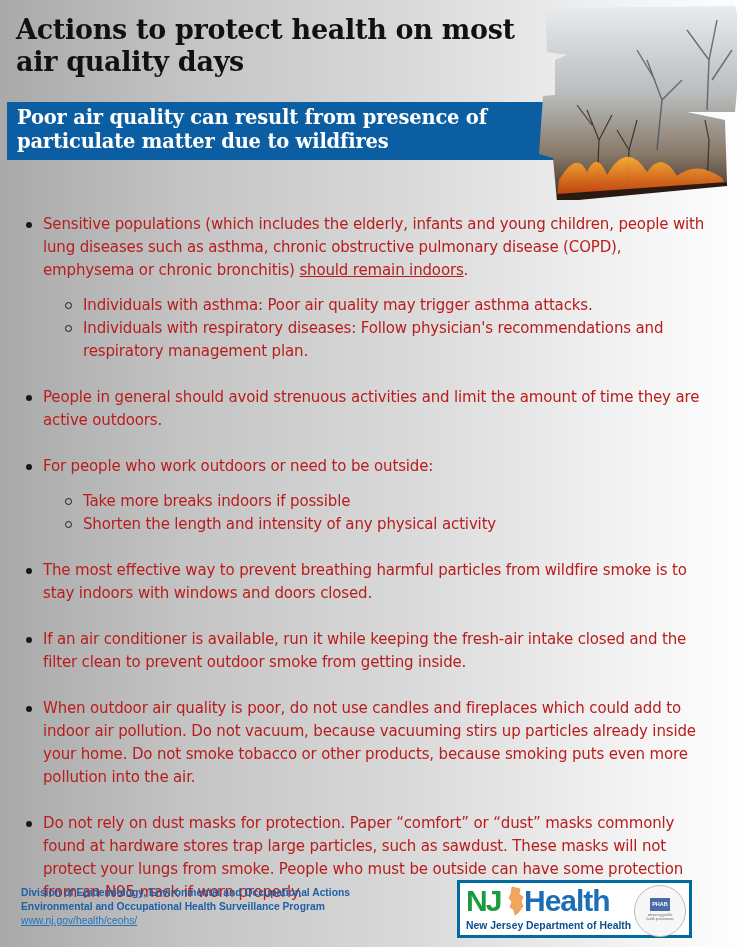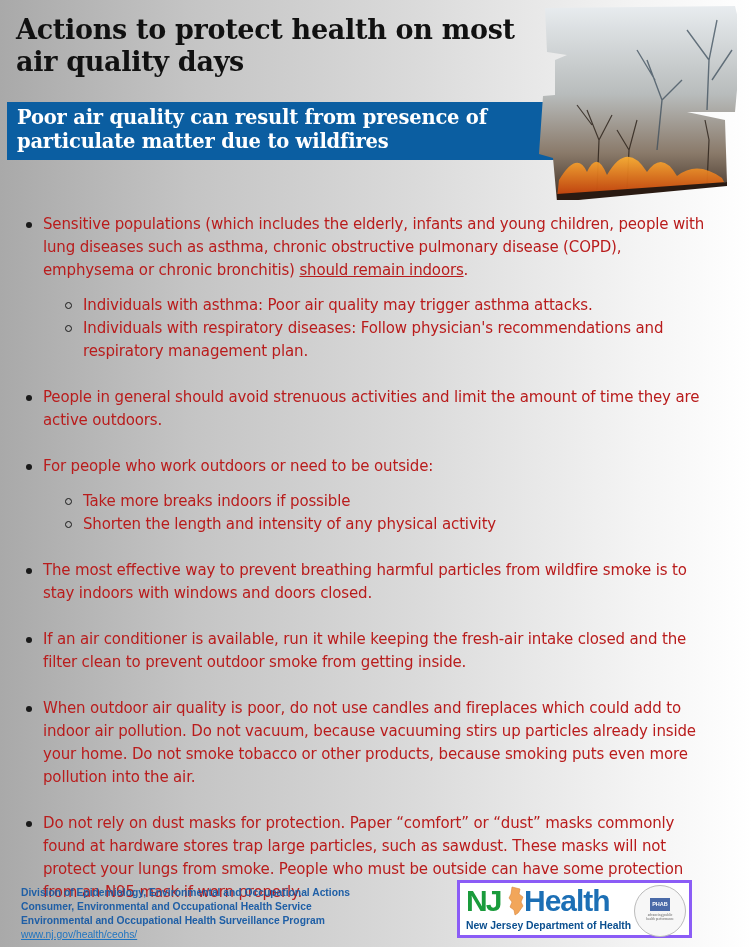--- a/index.html
+++ b/index.html
@@ -47,21 +47,21 @@
   .underline { text-decoration: underline; }
   .footer-text {
     position: absolute; left: 21px; top: 886px; width: 420px;
     font-family: "Liberation Sans", sans-serif; font-size: 10.3px;
     line-height: 14px; color: #1f5fa6; font-weight: bold;
   }
   .footer-text div { white-space: nowrap; }
   .footer-link { text-decoration: underline; color: #1f74c0; font-weight: normal; }
   .logo {
     position: absolute; left: 457px; top: 880px; width: 235px; height: 58px;
-    background: #fff; border: 3px solid #8b5cf6; box-sizing: border-box;
+    background: #fff; border: 3px solid #0369a1; box-sizing: border-box;
   }
   .logo-nj {
     position: absolute; left: 6px; top: 2px;
     font-family: "Liberation Sans", sans-serif; font-weight: bold;
     font-size: 30px; line-height: 32px; color: #1a9b3c; letter-spacing: -2px;
   }
   .logo-state {
     position: absolute; left: 46px; top: 3px; width: 20px; height: 30px;
   }
   .logo-health {
@@ -177,21 +177,20 @@
   </div>
 
   <div class="bullet-item">
     <span class="dot"></span>
     <span>Do not rely on dust masks for protection. Paper “comfort” or “dust” masks commonly found at hardware stores trap large particles, such as sawdust. These masks will not protect your lungs from smoke. People who must be outside can have some protection from an N95 mask if worn properly.</span>
   </div>
 </div>
 
 <div class="footer-text">
   <div>Division of Epidemiology, Environmental and Occupational Actions</div>
-  <div>Consumer, Environmental and Occupational Health Service</div>
   <div>Environmental and Occupational Health Surveillance Program</div>
   <div class="footer-link">www.nj.gov/health/ceohs/</div>
 </div>
 
 <div class="logo">
   <span class="logo-nj">NJ</span>
   <svg class="logo-state" viewBox="0 0 20 30">
     <path d="M6,1 L14,3 L13,8 L17,11 L15,16 L17,20 L12,27 L9,29 L8,24 L4,21 L6,16 L3,12 L5,8 Z" fill="#f2a65a" stroke="#d9843a" stroke-width="0.6"></path>
   </svg>
   <span class="logo-health">Health</span>

